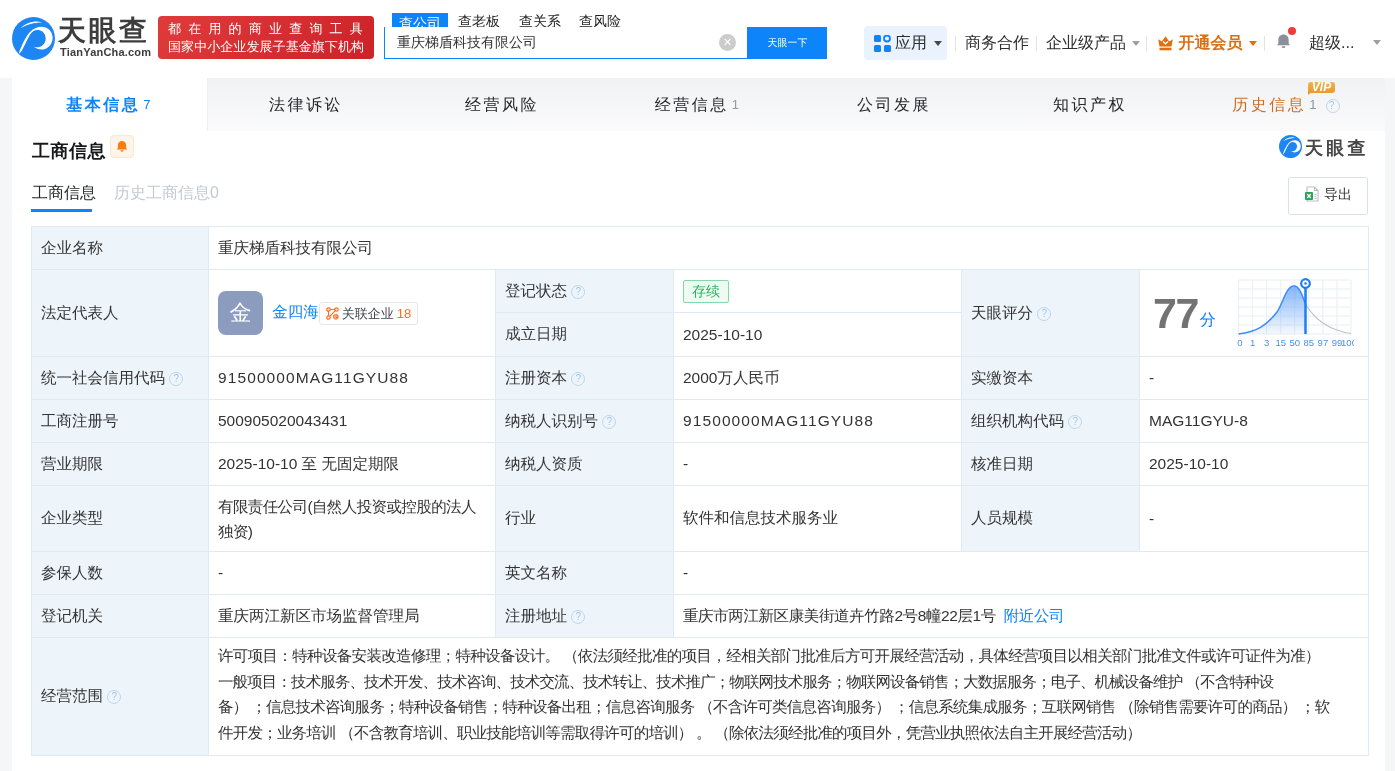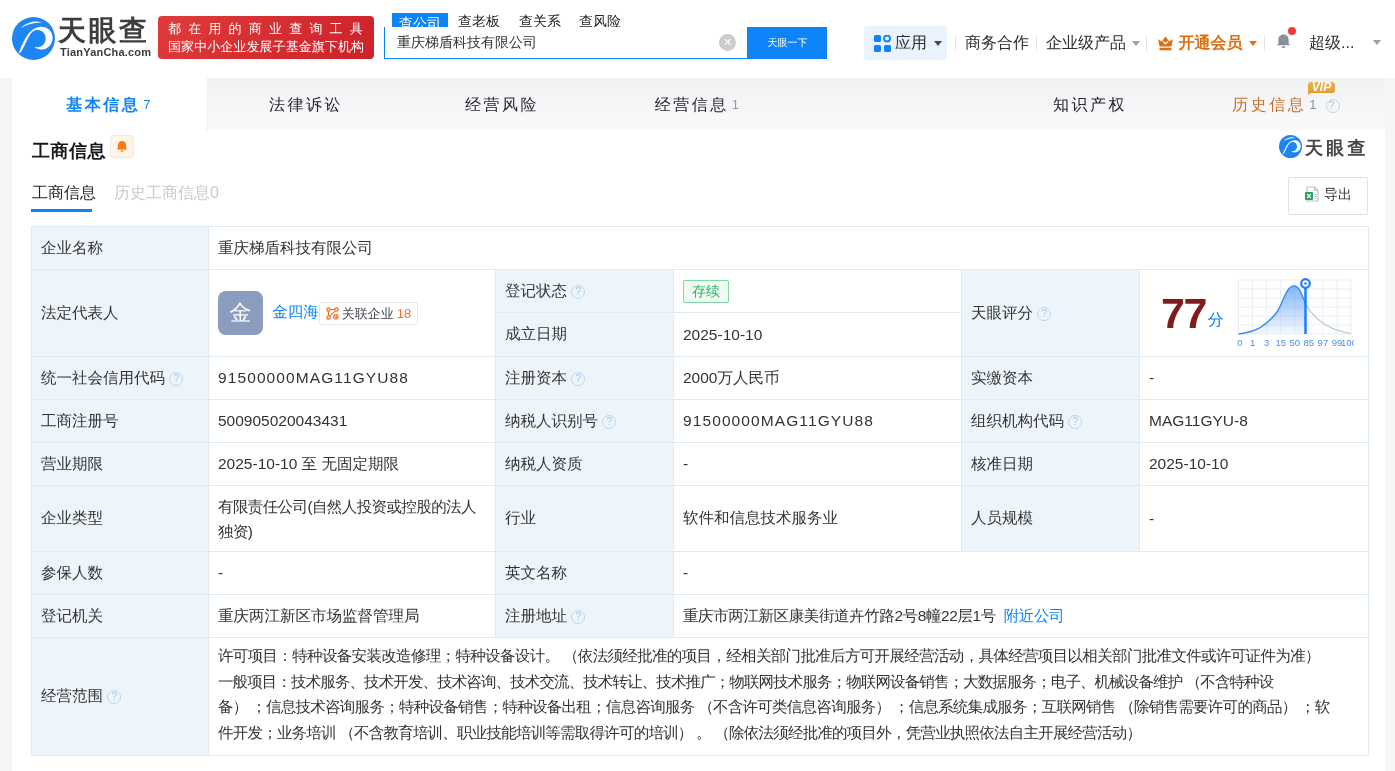--- a/index.html
+++ b/index.html
@@ -61,21 +61,21 @@
 #tbl th{background:#edf5fb;}
 #tbl td{background:#fff;}
 a.bl{color:#0d84fa;text-decoration:none;}
 .badge-green{display:inline-block;height:23px;line-height:21px;padding:0 8px;background:#edfbf2;
   border:1px solid #84d8a5;border-radius:2px;color:#2bb25e;font-size:14px;}
 #avatar{display:inline-block;width:45px;height:44px;background:#8b9cbe;border-radius:8px;color:#fff;
   font-size:22px;text-align:center;line-height:44px;vertical-align:middle;}
 #relbadge{display:inline-block;height:23px;line-height:21px;border:1px solid #e6e6e6;border-radius:3px;
   padding:0 6px;font-size:13px;color:#3f454d;margin-left:0;vertical-align:middle;background:#fff;}
 #relbadge b{color:#fb6d20;font-weight:normal;margin-left:3px;}
-#score77{font-size:43px;font-weight:bold;color:#7f1d1d;letter-spacing:-1.5px;margin-left:12px;}
+#score77{font-size:43px;font-weight:bold;color:#737373;letter-spacing:-1.5px;margin-left:4px;}
 #scorefen{font-size:16px;color:#0d7bfa;vertical-align:3px;margin-left:2px;}
 </style>
 </head>
 <body>
 <div id="hdr">
   <svg class="abs" style="left:12px;top:17px" width="43" height="43" viewBox="0 0 43 43">
     <circle cx="21.5" cy="21.5" r="21.5" fill="#1d86f2"></circle>
     <path d="M6.6 36.8 C9.2 29.8 12.5 21 18 15 C22 10.6 28 8.6 33 10.2 C37.5 11.7 40.3 15.5 40.6 20 C40.9 24.5 38.8 28.7 35 31 C30.8 33.5 25.5 32.8 22 29.8 C25 30.8 28.3 30.3 30.6 28.3 C33.3 26 34.3 22.3 33.3 18.9 C32.3 15.4 29.2 13.1 25.6 13.1 C22.3 13.1 19.8 14.8 18 17.7 C15 22.3 12.8 28.4 10.2 32.9 C9.2 34.6 7.8 36 6.6 36.8 Z" fill="#fff"></path>
     <path d="M8.6 11.3 C14.5 4.8 23.5 3.1 30.3 5.4 C23 5.3 14.6 7.4 8.6 11.3 Z" fill="#fff"></path>
   </svg>
@@ -122,20 +122,21 @@
   <div class="abs" style="left:1288px;top:27px;width:8px;height:8px;border-radius:50%;background:#f23a3a;"></div>
   <div class="hmenu" style="left:1309px;">超级...</div>
   <span class="caret abs" style="left:1373px;top:40px;"></span>
 </div>
 
 <div id="navbar">
   <div class="tab on" style="left:0;">基本信息<span class="sup">7</span></div>
   <div class="tab" style="left:196px;">法律诉讼</div>
   <div class="tab" style="left:392px;">经营风险</div>
   <div class="tab" style="left:588px;">经营信息<span class="sup" style="color:#999;">1</span></div>
+  <div class="tab" style="left:784px;">公司发展</div>
   <div class="tab" style="left:980px;">知识产权</div>
   <div class="tab" style="left:1176px;color:#c96f28;">历史信息<span class="sup" style="color:#8a93a6;">1</span> <span class="qmark">?</span></div>
   <div id="vip">VIP</div>
 </div>
 
 <div id="card">
   <div id="title">工商信息</div>
   <div id="bellchip"><svg width="12" height="13" viewBox="0 0 16 17" style="margin:4px 0 0 5px;">
     <path d="M8 1 C4.7 1 2.5 3.5 2.5 6.8 L2.5 10.5 L1 12.5 L15 12.5 L13.5 10.5 L13.5 6.8 C13.5 3.5 11.3 1 8 1 Z" fill="#f97c0c"></path>
     <path d="M6 13.5 a2 2 0 0 0 4 0 Z" fill="#f97c0c"></path>

